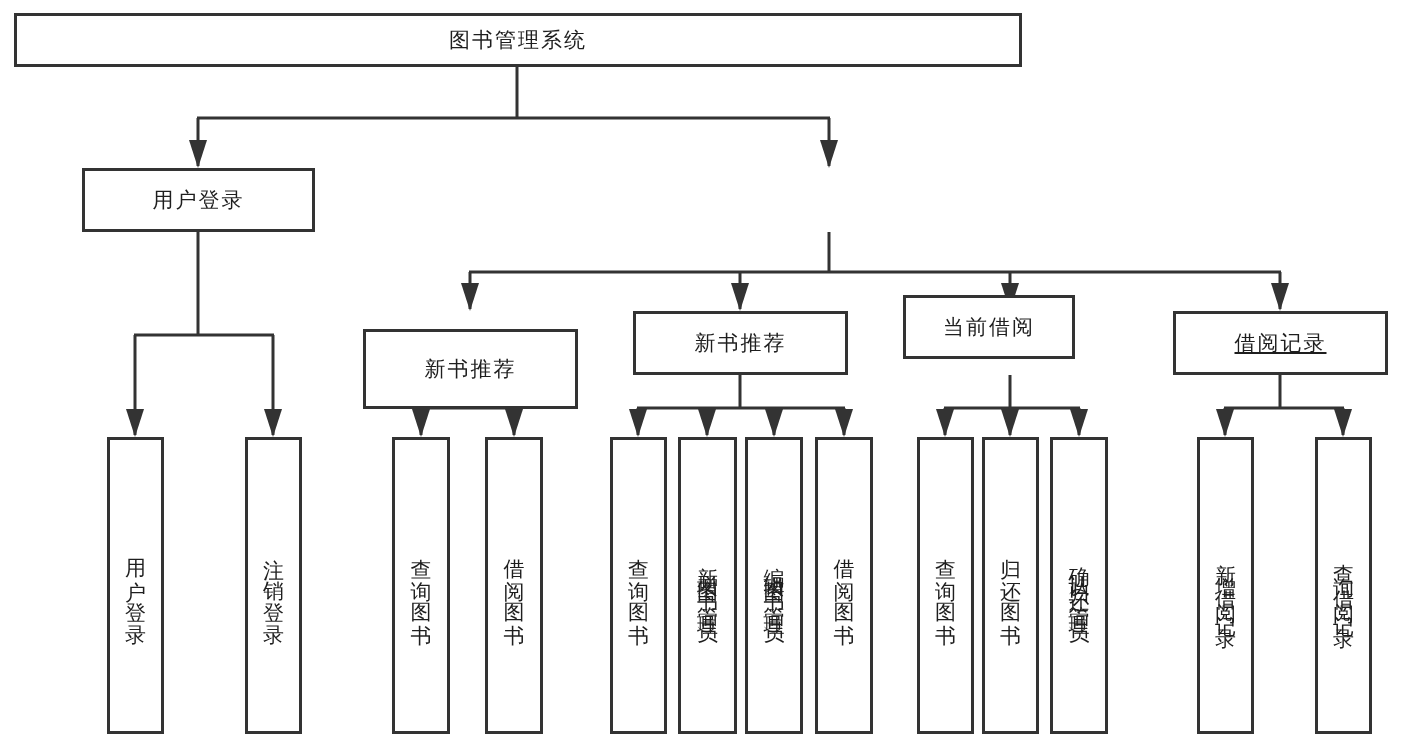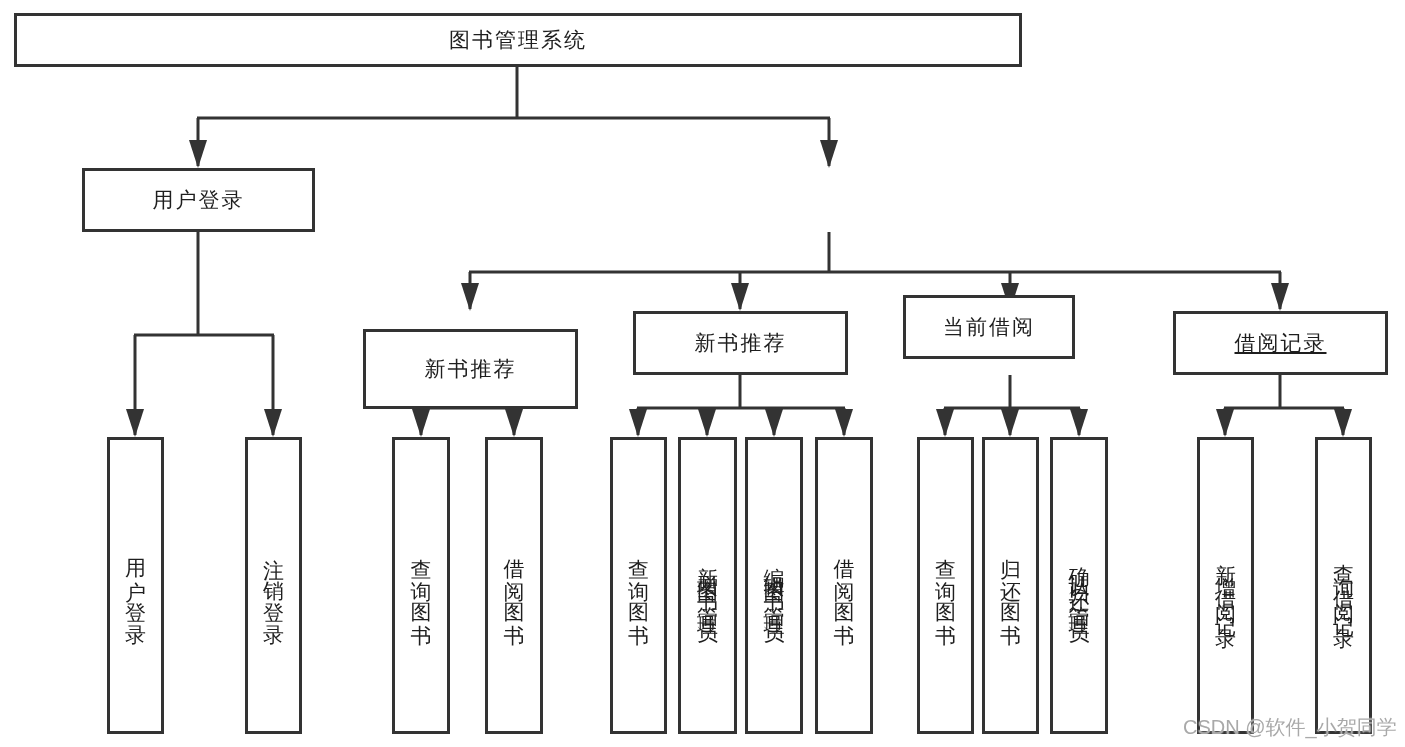--- a/index.html
+++ b/index.html
@@ -153,15 +153,14 @@
     <span class="vlabel ls-long">确认归还（管理员）</span>
   </div>
 
   <div class="box" style="left:1197px;top:437px;width:57px;height:297px;">
     <span class="vlabel ls-mid">新增借阅记录</span>
   </div>
   <div class="box" style="left:1315px;top:437px;width:57px;height:297px;">
     <span class="vlabel ls-mid">查询借阅记录</span>
   </div>
 
-  <div class="watermark">CSDN @软件_小贺同学</div>
 
 </div>
 
 </body></html>

